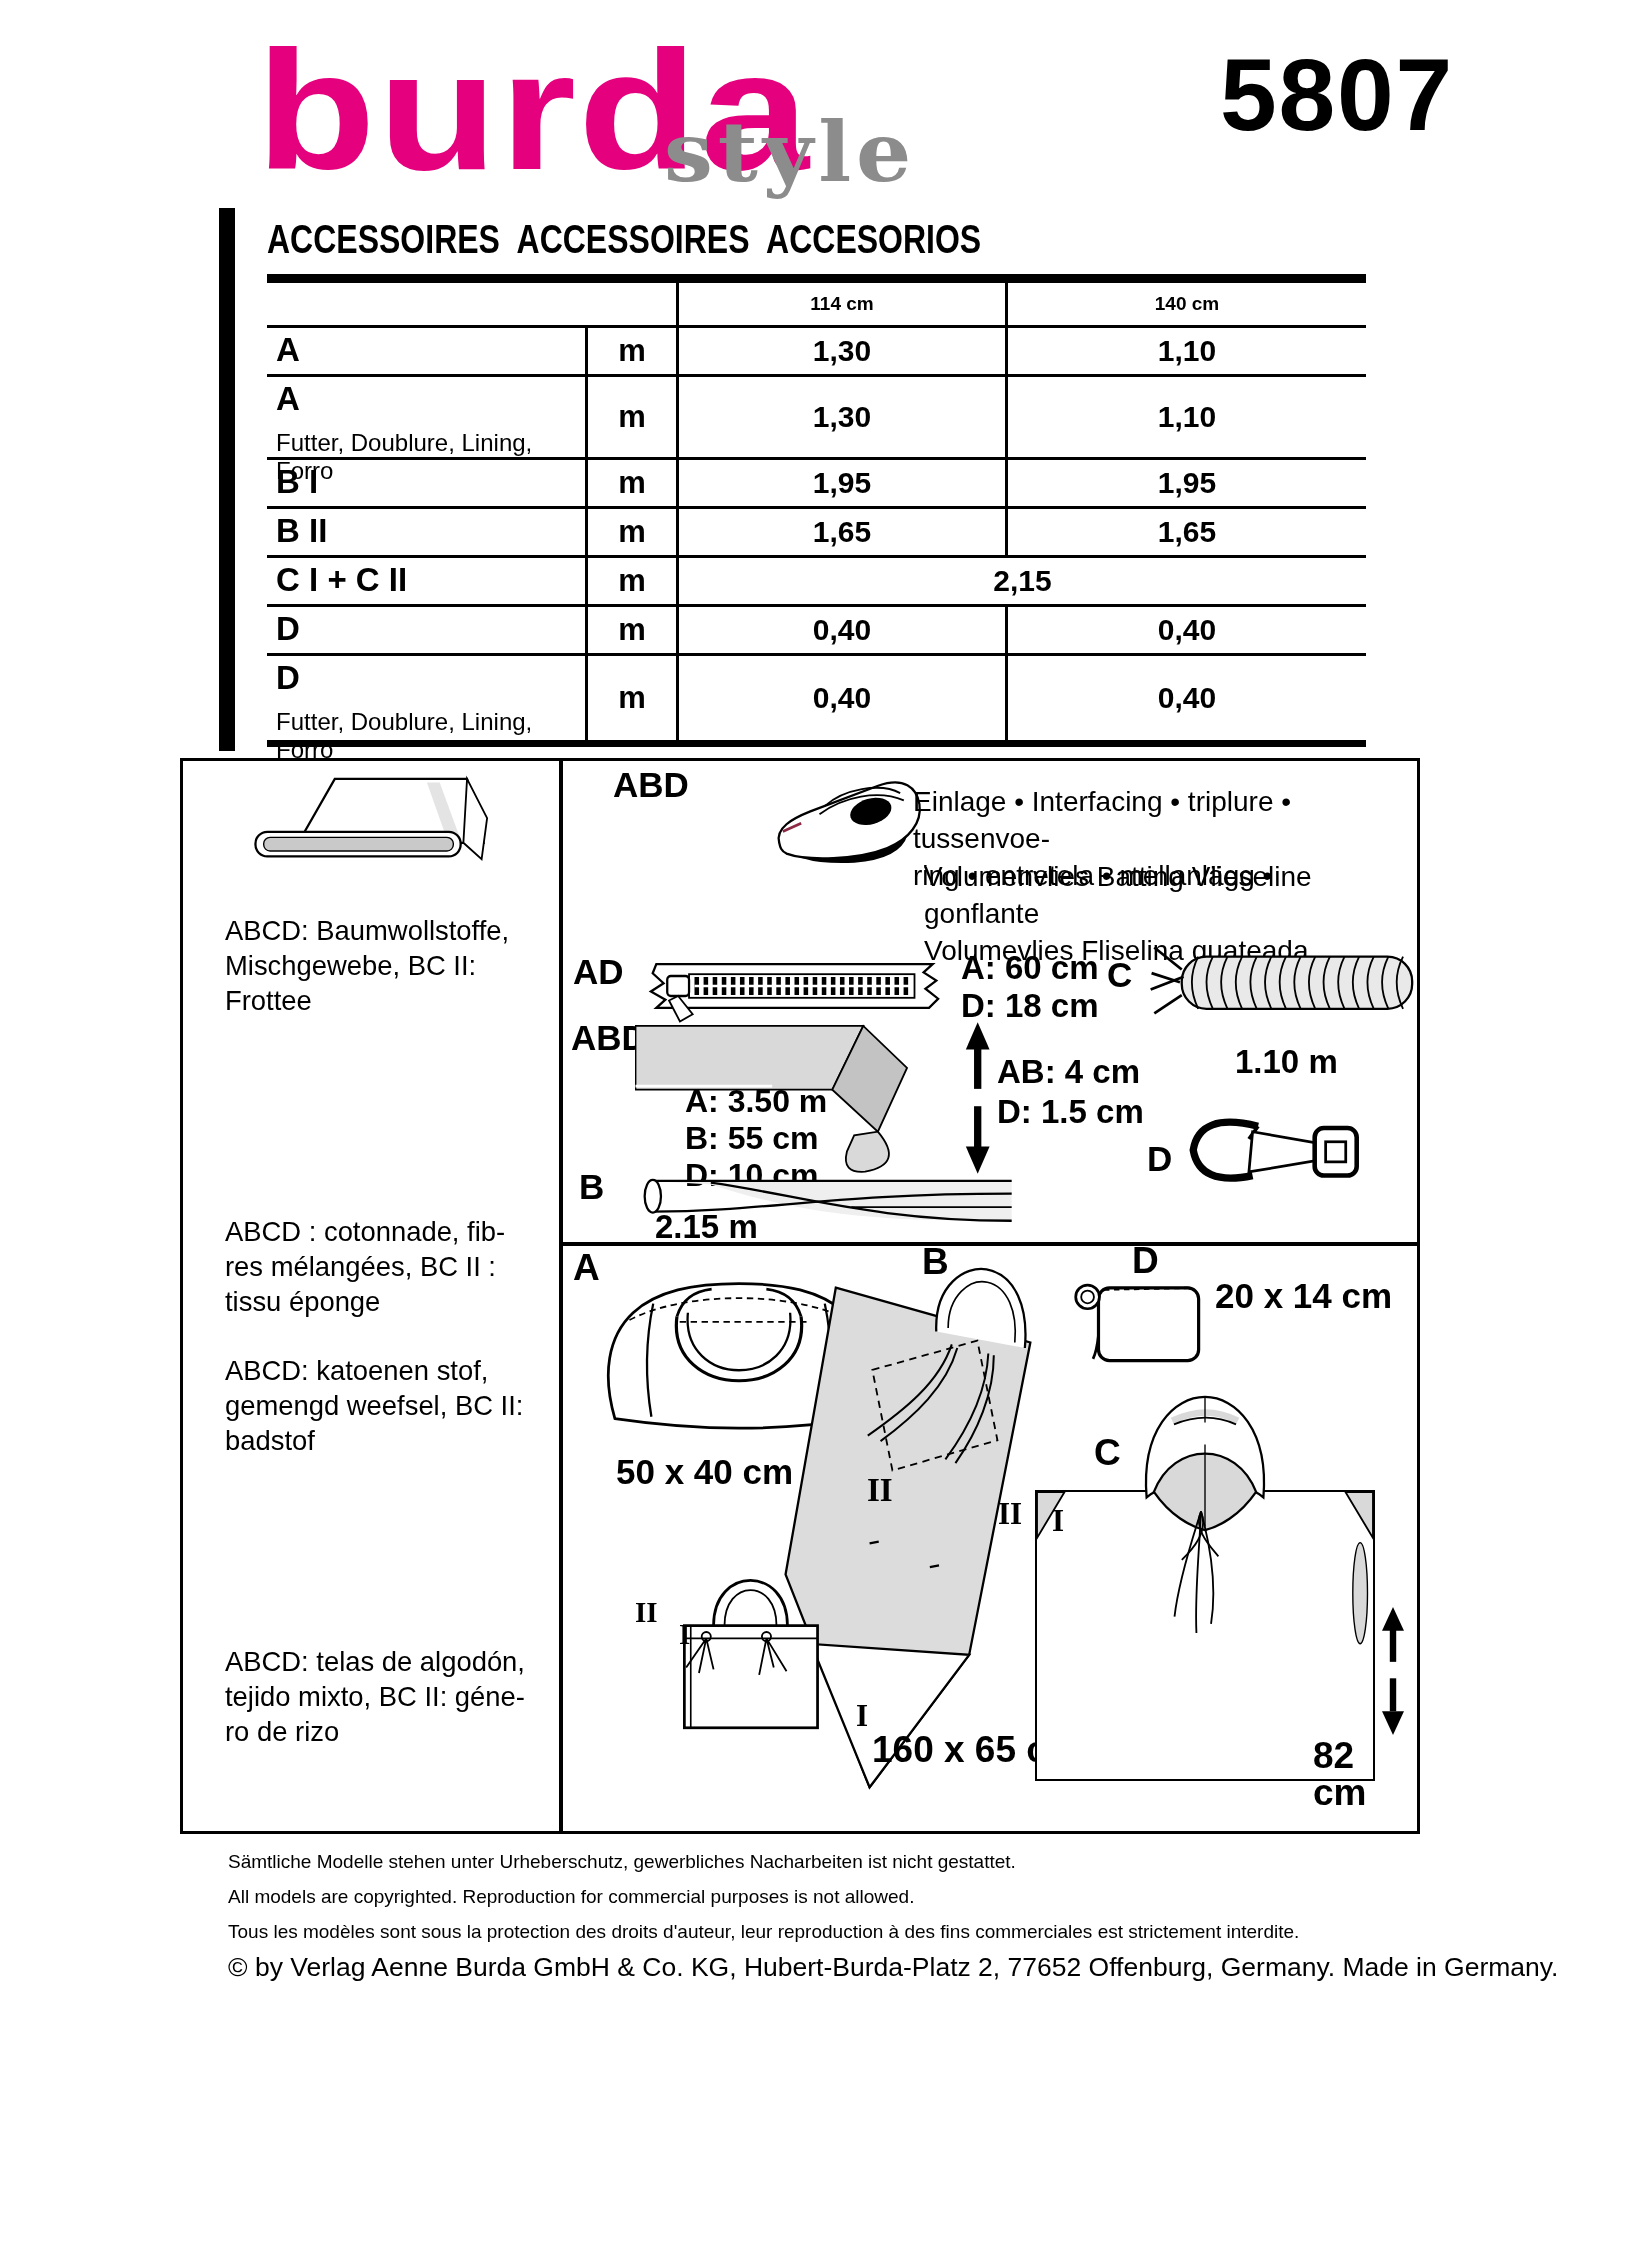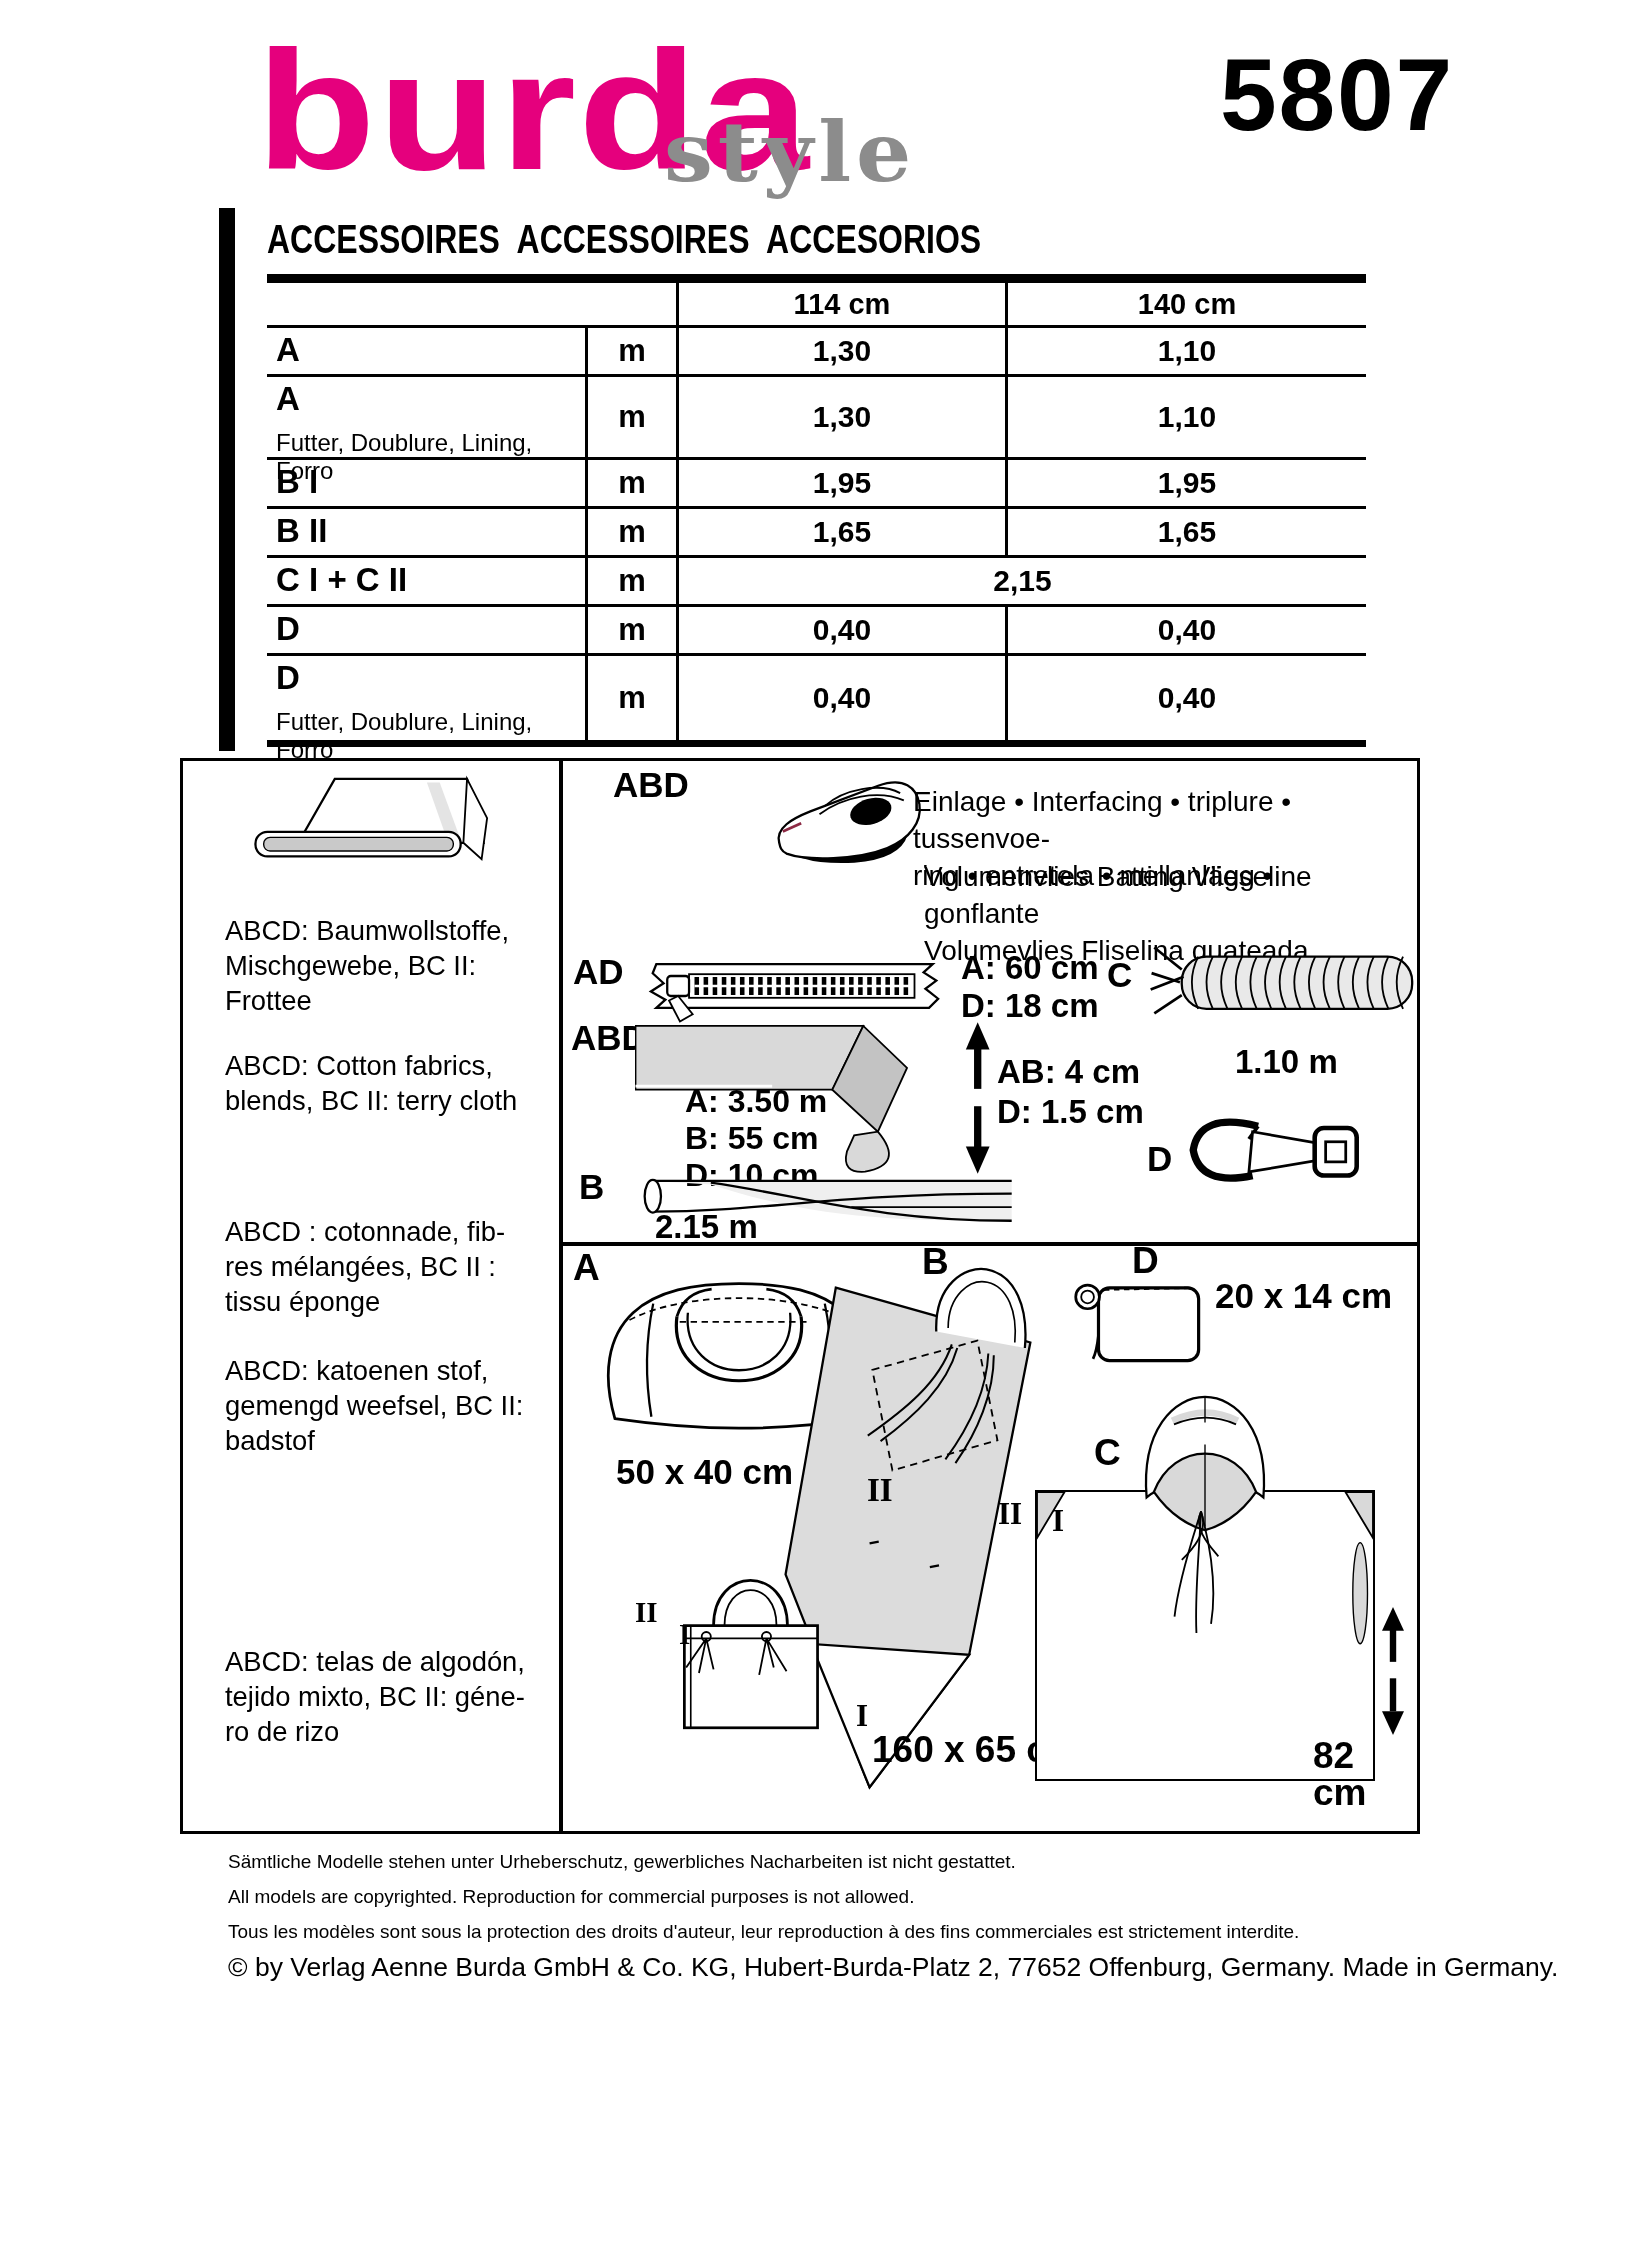--- a/index.html
+++ b/index.html
@@ -18,21 +18,21 @@
   
   .ftable{position:absolute;left:267px;top:274px;width:1099px;border-top:9.1px solid #000;border-bottom:7.3px solid #000}
   .trow{display:flex;border-top:3.7px solid #000;align-items:stretch}
   .trow:first-child{border-top:0}
   .cell{box-sizing:border-box}
   .spacer{width:409px}
   .lab{width:318px;padding:4.6px 0 0 9.1px}
   .unit{width:91px;border-left:3.7px solid #000;display:flex;align-items:center;justify-content:center;font-weight:bold;font-size:31px}
   .val{width:329px;border-left:3.7px solid #000;display:flex;align-items:center;justify-content:center;font-weight:bold;font-size:30px}
   .val2{flex:1;border-left:3.7px solid #000;display:flex;align-items:center;justify-content:center;font-weight:bold;font-size:30px}
-  .hh{font-size:29px}
+  .hh{font-size:19px}
   .r-s{height:46px}
   .r-t{height:80px}
   .r-h{height:42px}
   .labmain{font-weight:bold;font-size:33px;line-height:1.05}
   .labsub{font-size:24px;line-height:28px;margin-top:13px}
   
   .mainbox{position:absolute;left:180px;top:758px;width:1240px;height:1076px;border:3.7px solid #000;box-sizing:border-box}
   .vdiv{position:absolute;left:376px;top:0;width:3.7px;height:100%;background:#000}
   .hdiv{position:absolute;left:376px;top:481px;right:0;height:3.7px;background:#000}
   .fabtxt{font-size:27.4px;line-height:35px;width:320px}
@@ -134,22 +134,20 @@
     <svg class="abs" style="left:65px;top:7.3px" width="242" height="114" viewBox="0 0 265 125">
       <polygon points="55,82 95,12 240,12 258,82" fill="#fff" stroke="#000" stroke-width="2.5"></polygon>
       <polygon points="196,16 210,16 232,76 218,78" fill="#e4e4e4" stroke="none"></polygon>
       <polygon points="240,12 262,55 256,100 236,82" fill="#fff" stroke="#000" stroke-width="2"></polygon>
       <rect x="8" y="70" width="225" height="27" rx="13" fill="#fff" stroke="#000" stroke-width="2.5"></rect>
       <rect x="17" y="76" width="208" height="15" rx="7" fill="#c9c9c9" stroke="#000" stroke-width="1.5"></rect>
     </svg>
     <div class="abs fabtxt pre" style="left:42px;top:152px">ABCD: Baumwollstoffe,
 Mischgewebe, BC II:
 Frottee</div>
-    <div class="abs fabtxt pre" style="left:42px;top:287px">ABCD: Cotton fabrics,
-blends, BC II: terry cloth</div>
     <div class="abs fabtxt pre" style="left:42px;top:453px">ABCD : cotonnade, fib-
 res mélangées, BC II :
 tissu éponge</div>
     <div class="abs fabtxt pre" style="left:42px;top:592px">ABCD: katoenen stof,
 gemengd weefsel, BC II:
 badstof</div>
     <div class="abs fabtxt pre" style="left:42px;top:883px">ABCD: telas de algodón,
 tejido mixto, BC II: géne-
 ro de rizo</div>
 

